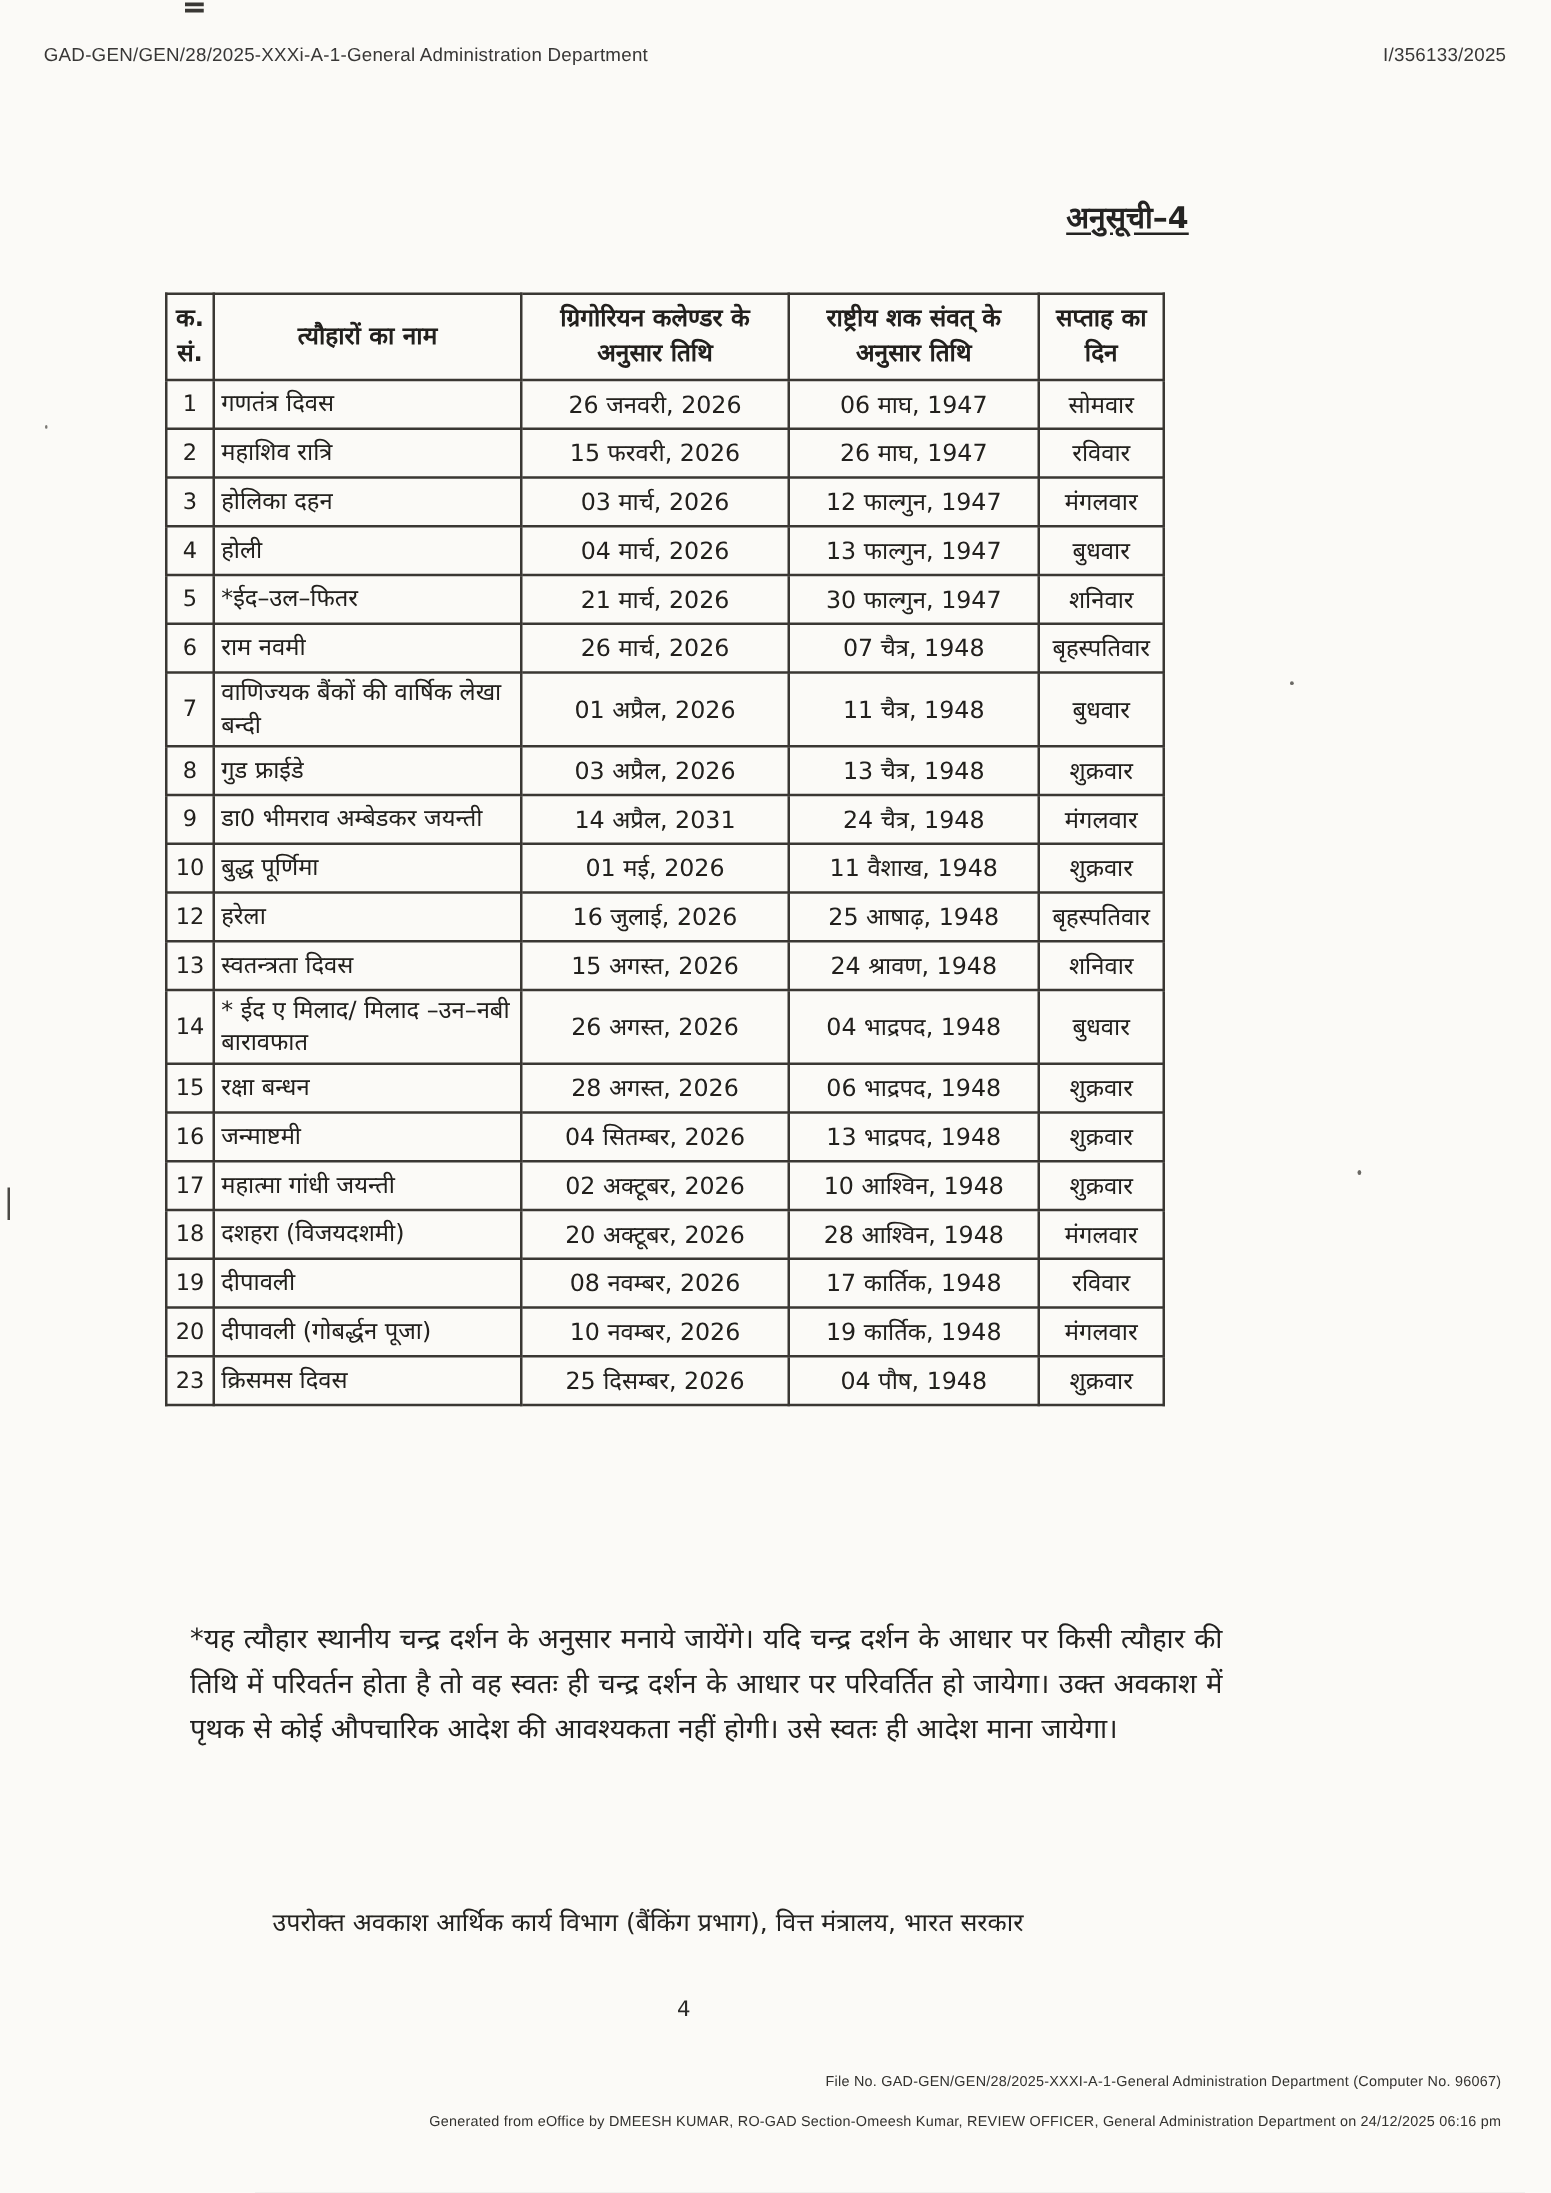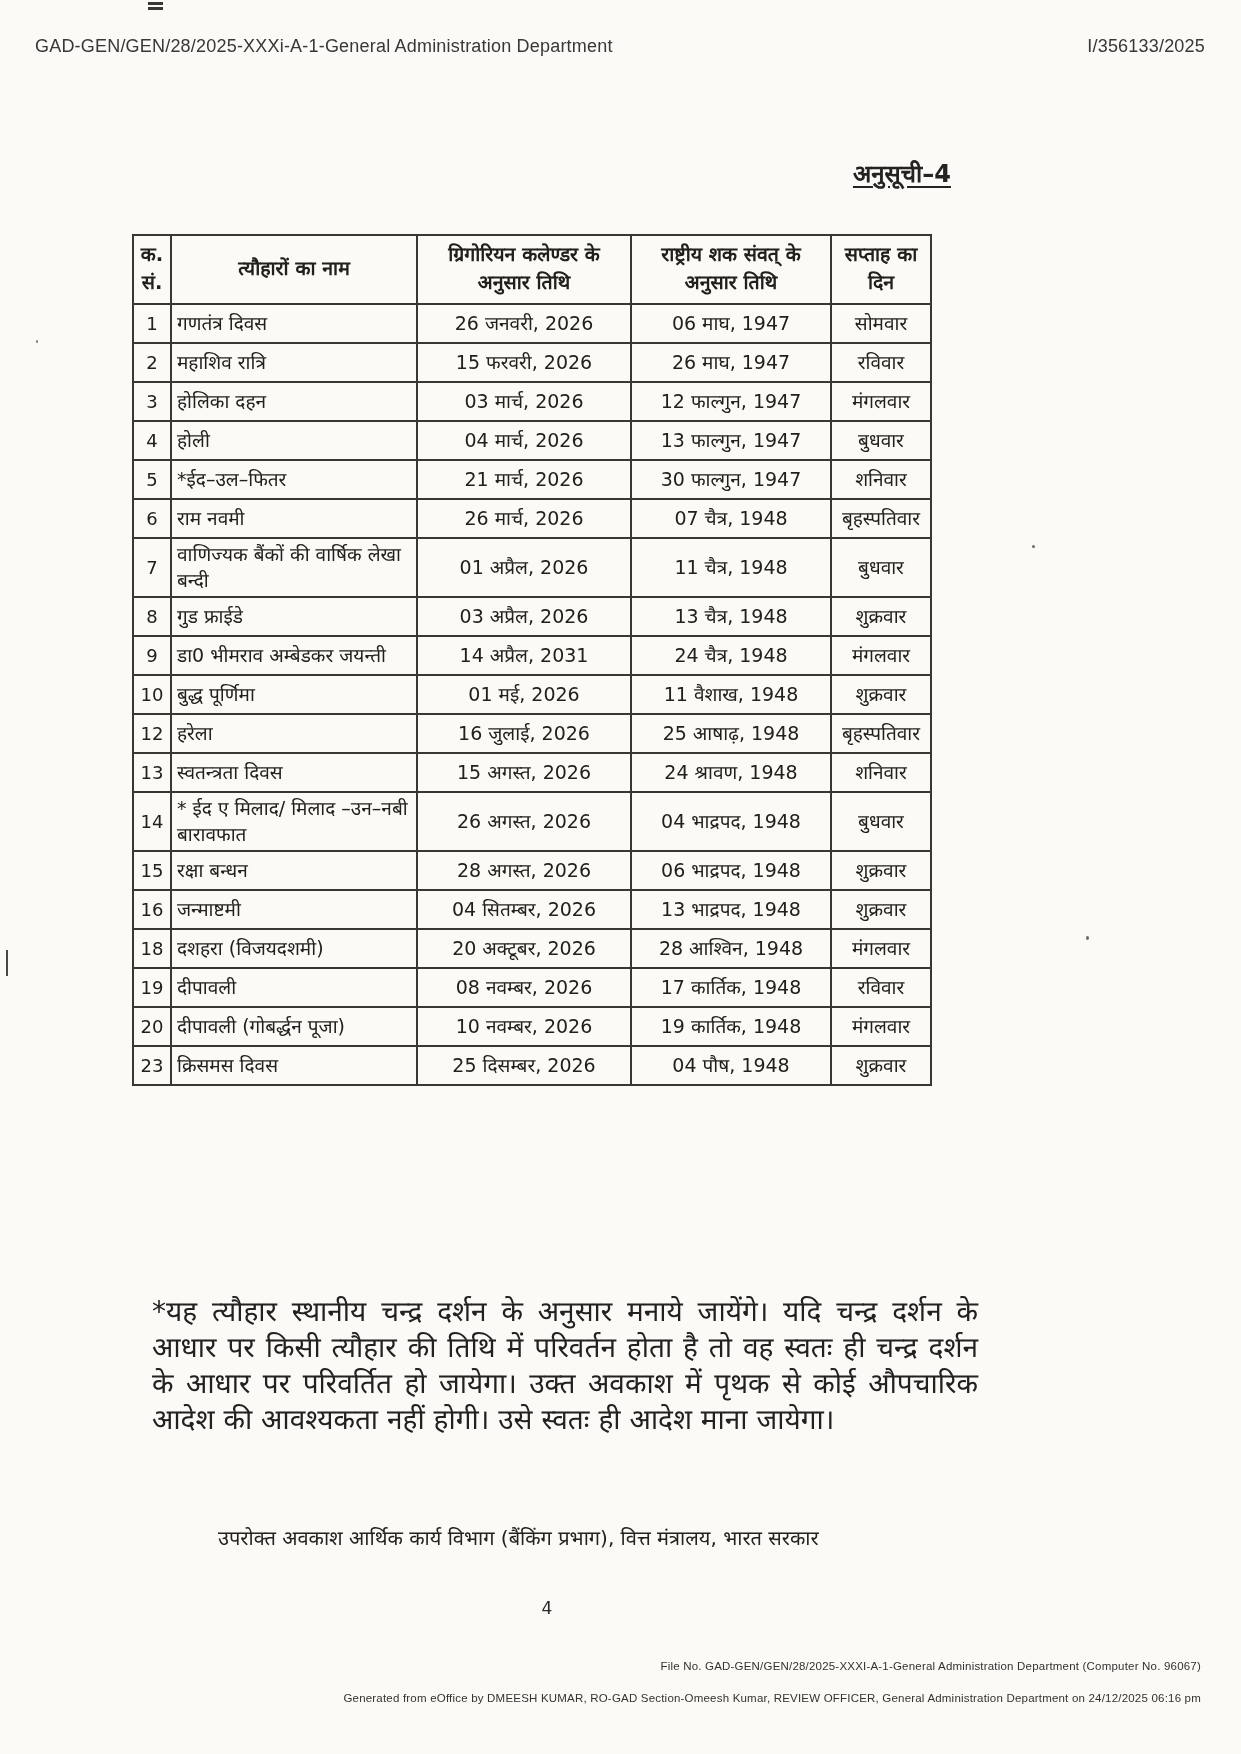--- a/index.html
+++ b/index.html
@@ -7,21 +7,21 @@
   body { font-family:"DejaVu Sans", sans-serif; }
   .page {
     position:relative; width:1241px; height:1754px;
     background:#fbfaf7; margin:0 auto; overflow:hidden;
     color:#1d1c1a;
   }
   .doc-header {
     position:absolute; top:36px; left:35px; right:36px;
     display:flex; justify-content:space-between;
     font-family:"Liberation Sans", sans-serif;
-    font-size:18px; color:#383736; letter-spacing:.2px;
+    font-size:15px; color:#383736; letter-spacing:.2px;
   }
   .schedule-title {
     position:absolute; top:156px; right:290px;
     font-size:24px; font-weight:bold;
     text-decoration:underline; text-underline-offset:4px;
     color:#242322;
   }
   table.festival-table {
     position:absolute; top:234px; left:132px; width:798px;
     border-collapse:collapse; table-layout:fixed;
@@ -35,21 +35,21 @@
     text-align:center; line-height:1.45;
   }
   .festival-table td { height:39px; padding:2px 4px; }
   .c-serial { text-align:center; font-size:18px; }
   .c-name   { text-align:left; padding-left:5px !important; line-height:1.4; }
   .c-greg   { text-align:center; }
   .c-shaka  { text-align:center; }
   .c-day    { text-align:center; padding:2px 1px !important; }
   .footnote {
     position:absolute; top:1294px; left:152px; width:826px;
-    font-size:28px; line-height:36px; text-align:justify;
+    font-size:22px; line-height:36px; text-align:justify;
     color:#22211f;
   }
   .attribution {
     position:absolute; top:1524px; left:218px; width:740px;
     font-size:20px; color:#23221f;
   }
   .page-number {
     position:absolute; top:1598px; left:148px; width:798px;
     text-align:center; font-size:17px; color:#2a2927;
   }
@@ -213,20 +213,27 @@
     </tr>
 
     <tr>
       <td class="c-serial">16</td>
       <td class="c-name">जन्माष्टमी</td>
       <td class="c-greg">04 सितम्बर, 2026</td>
       <td class="c-shaka">13 भाद्रपद, 1948</td>
       <td class="c-day">शुक्रवार</td>
     </tr>
 
+    <tr>
+      <td class="c-serial">17</td>
+      <td class="c-name">महात्मा गांधी जयन्ती</td>
+      <td class="c-greg">02 अक्टूबर, 2026</td>
+      <td class="c-shaka">10 आश्विन, 1948</td>
+      <td class="c-day">शुक्रवार</td>
+    </tr>
 
     <tr>
       <td class="c-serial">18</td>
       <td class="c-name">दशहरा (विजयदशमी)</td>
       <td class="c-greg">20 अक्टूबर, 2026</td>
       <td class="c-shaka">28 आश्विन, 1948</td>
       <td class="c-day">मंगलवार</td>
     </tr>
 
     <tr>

